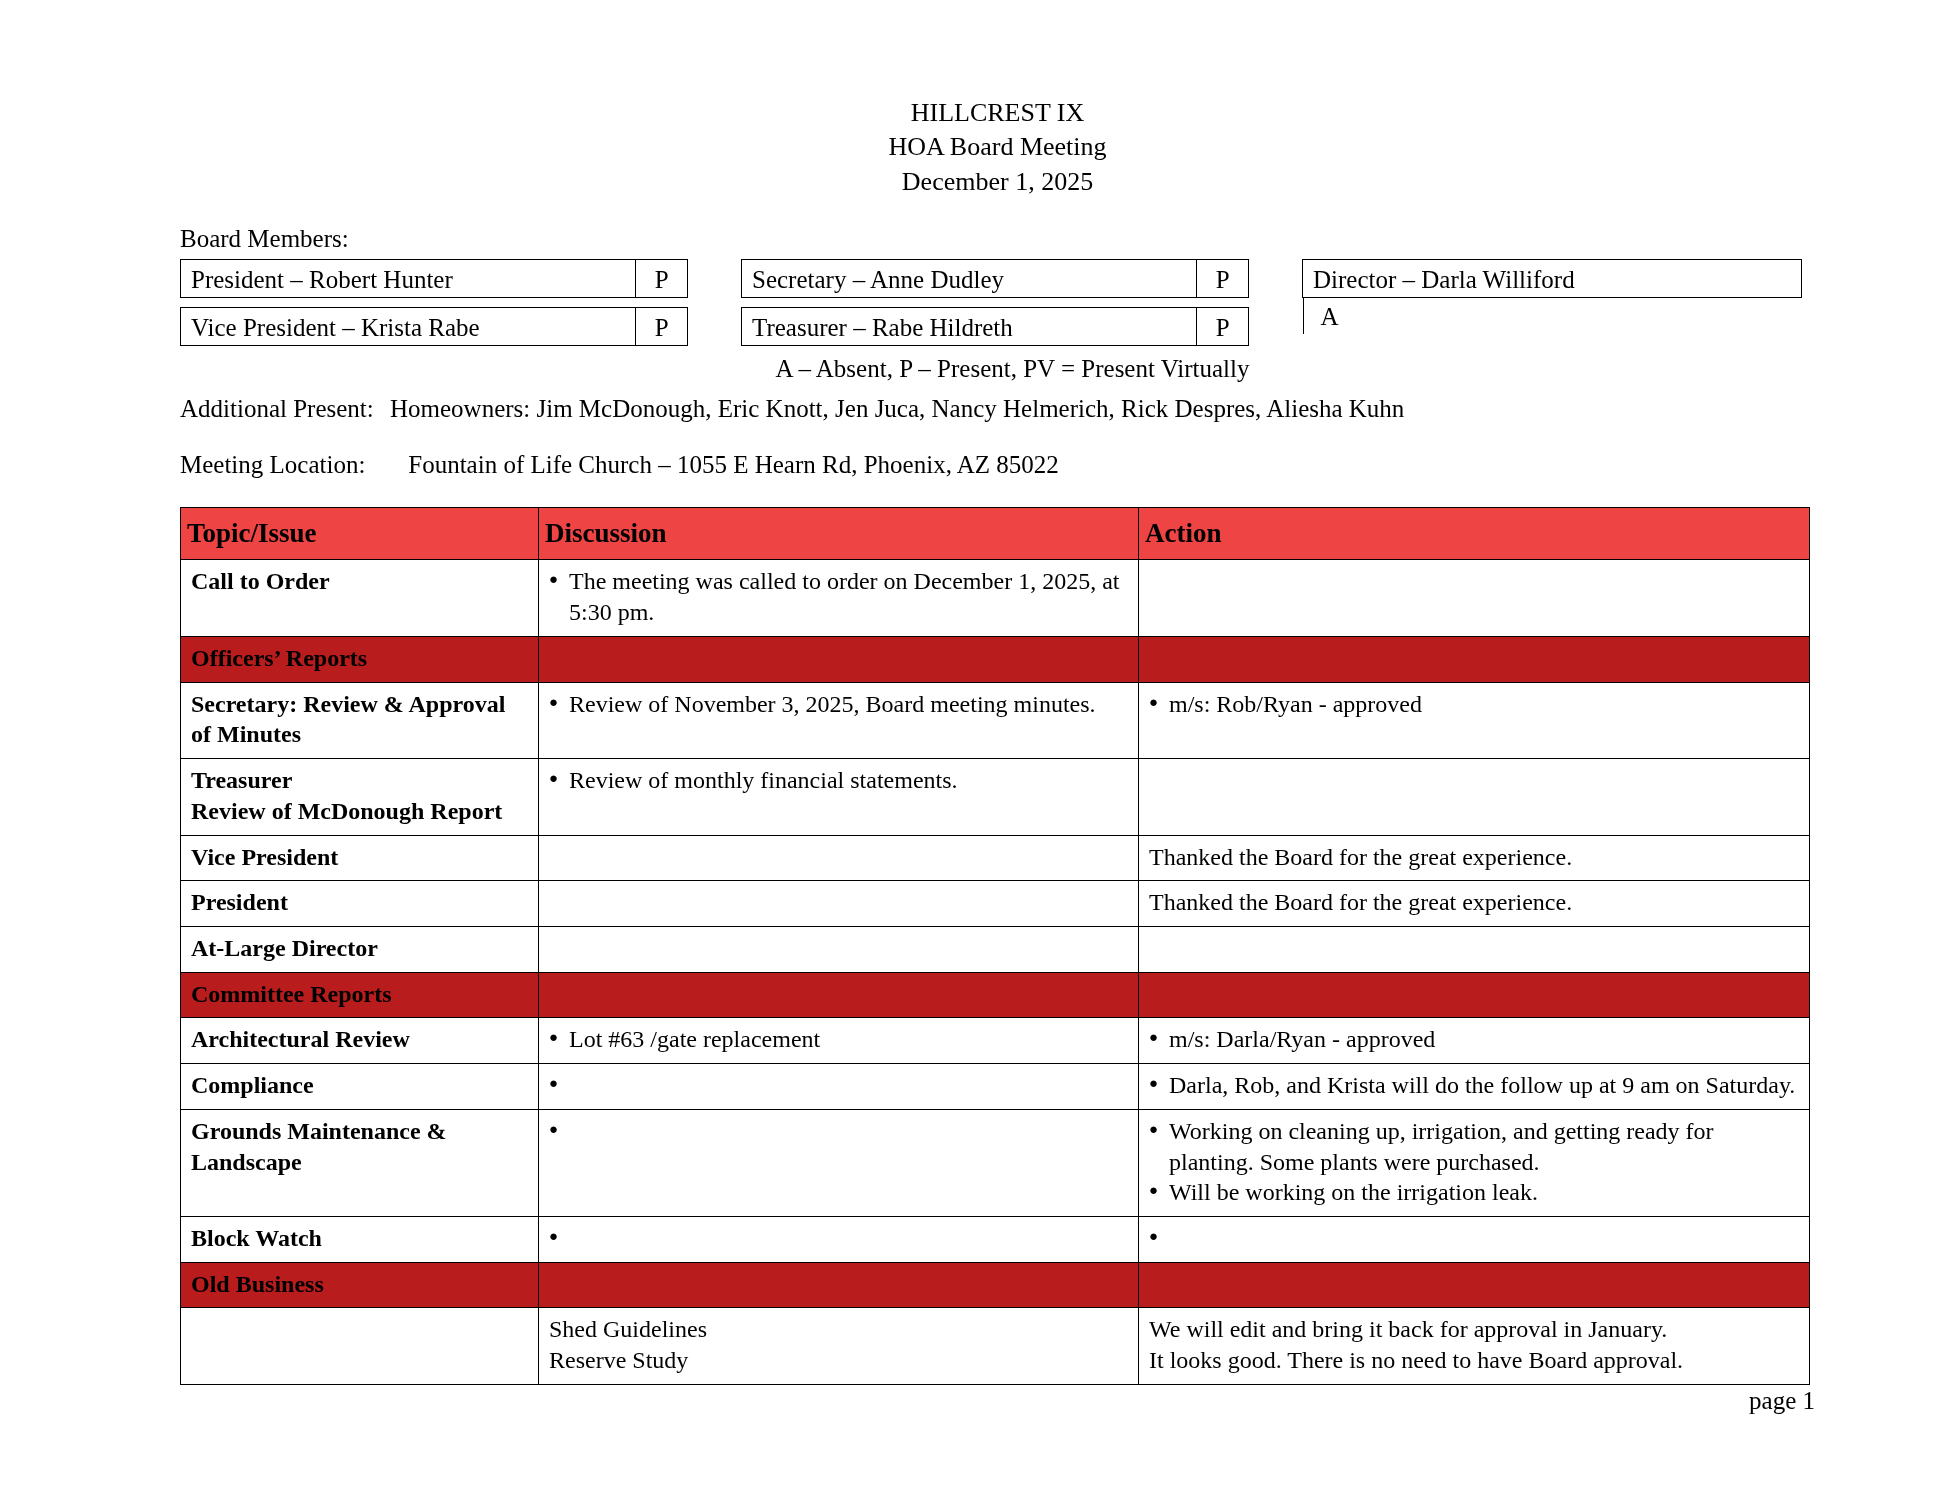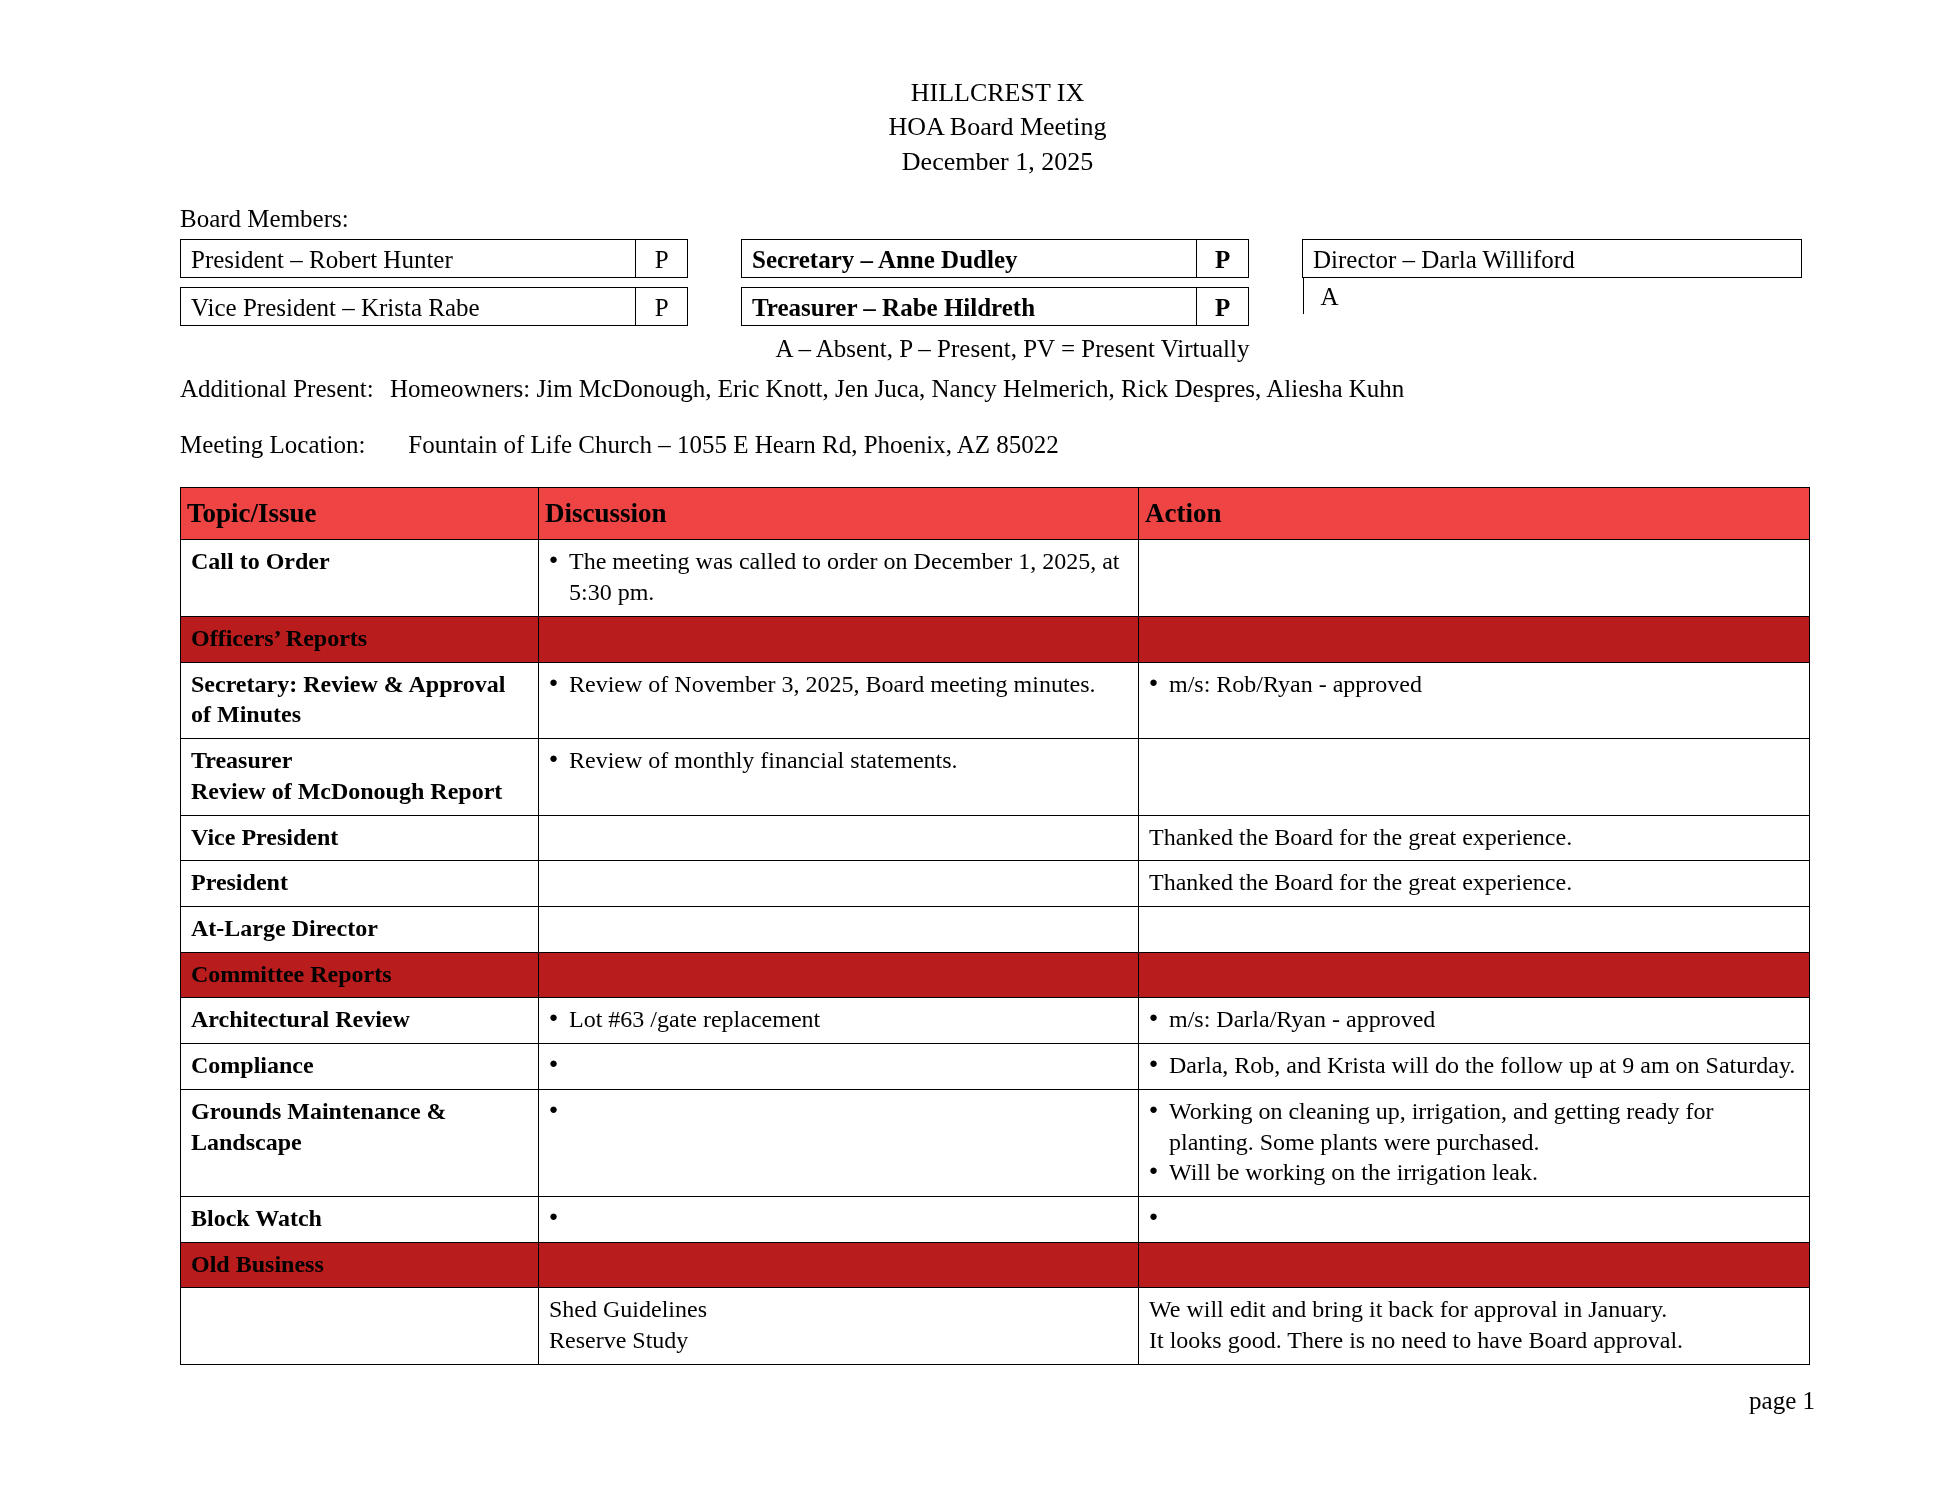--- a/index.html
+++ b/index.html
@@ -12,21 +12,21 @@
     height: 1489px;
     font-family: "Liberation Serif", serif;
     color: #000000;
     position: relative;
   }
   .page {
     position: relative;
     width: 1935px;
     height: 1489px;
     box-sizing: border-box;
-    padding: 76px 120px 40px 180px;
+    padding: 96px 120px 40px 180px;
   }
   .title-block {
     text-align: center;
     font-size: 26px;
     line-height: 1.32;
     margin: 0 0 26px 0;
   }
   .title-block div {
     white-space: pre;
   }
@@ -62,21 +62,21 @@
     border-left: 1px solid #000;
     width: 52px;
     text-align: center;
     font-size: 25px;
     line-height: 34px;
     padding-top: 3px;
     box-sizing: border-box;
   }
   .mb-w1 { width: 508px; justify-content: space-between; }
   .mb-w1 .name { width: 456px; }
-  .mb-w2 { width: 508px; font-weight: bold; }
+  .mb-w2 { width: 508px; }
   .mb-w2 .name { width: 456px; }
   .mb-w3 { width: 500px; flex-direction: column; }
   .mb-w3 .name { width: 448px; }
 
   .legend {
     text-align: center;
     font-size: 25px;
     margin: 4px 0 0 0;
     padding-left: 30px;
   }

